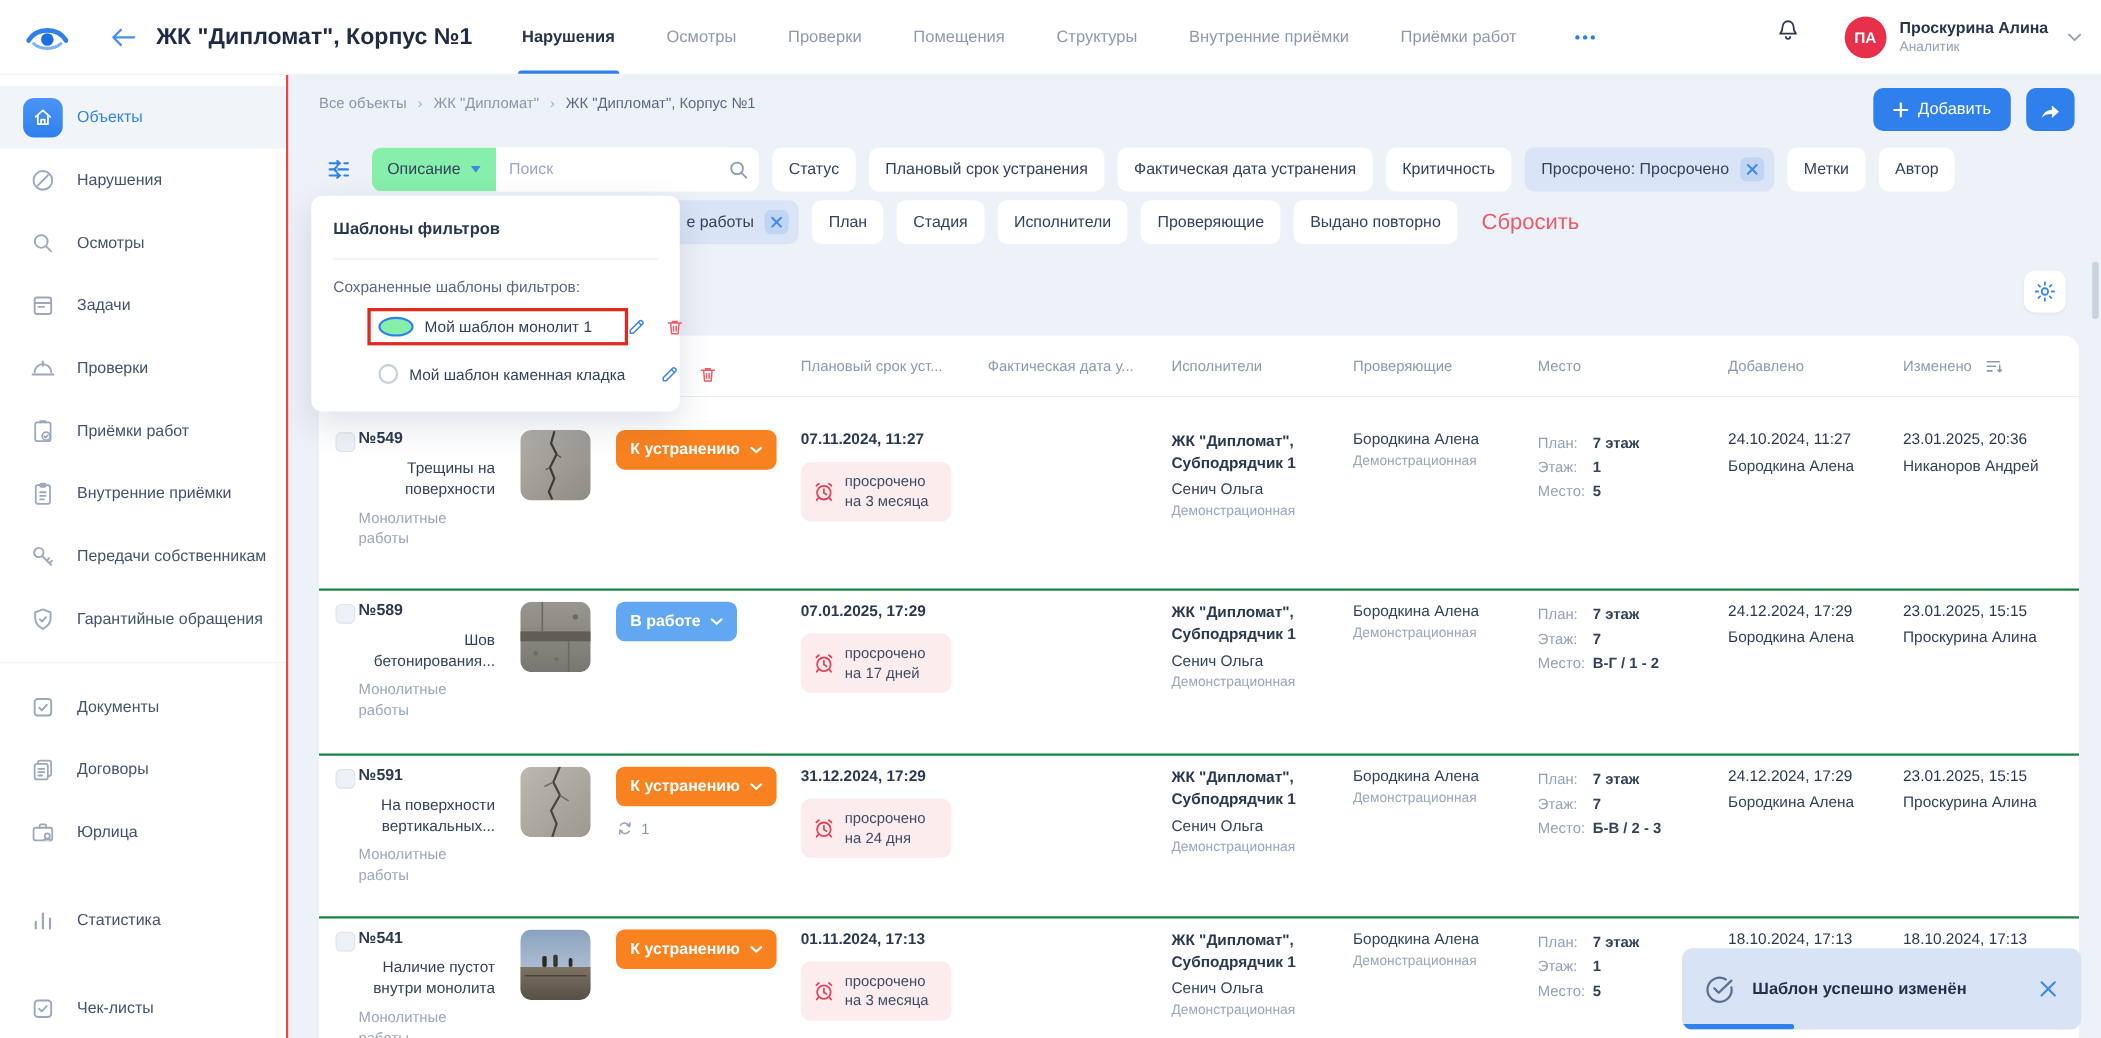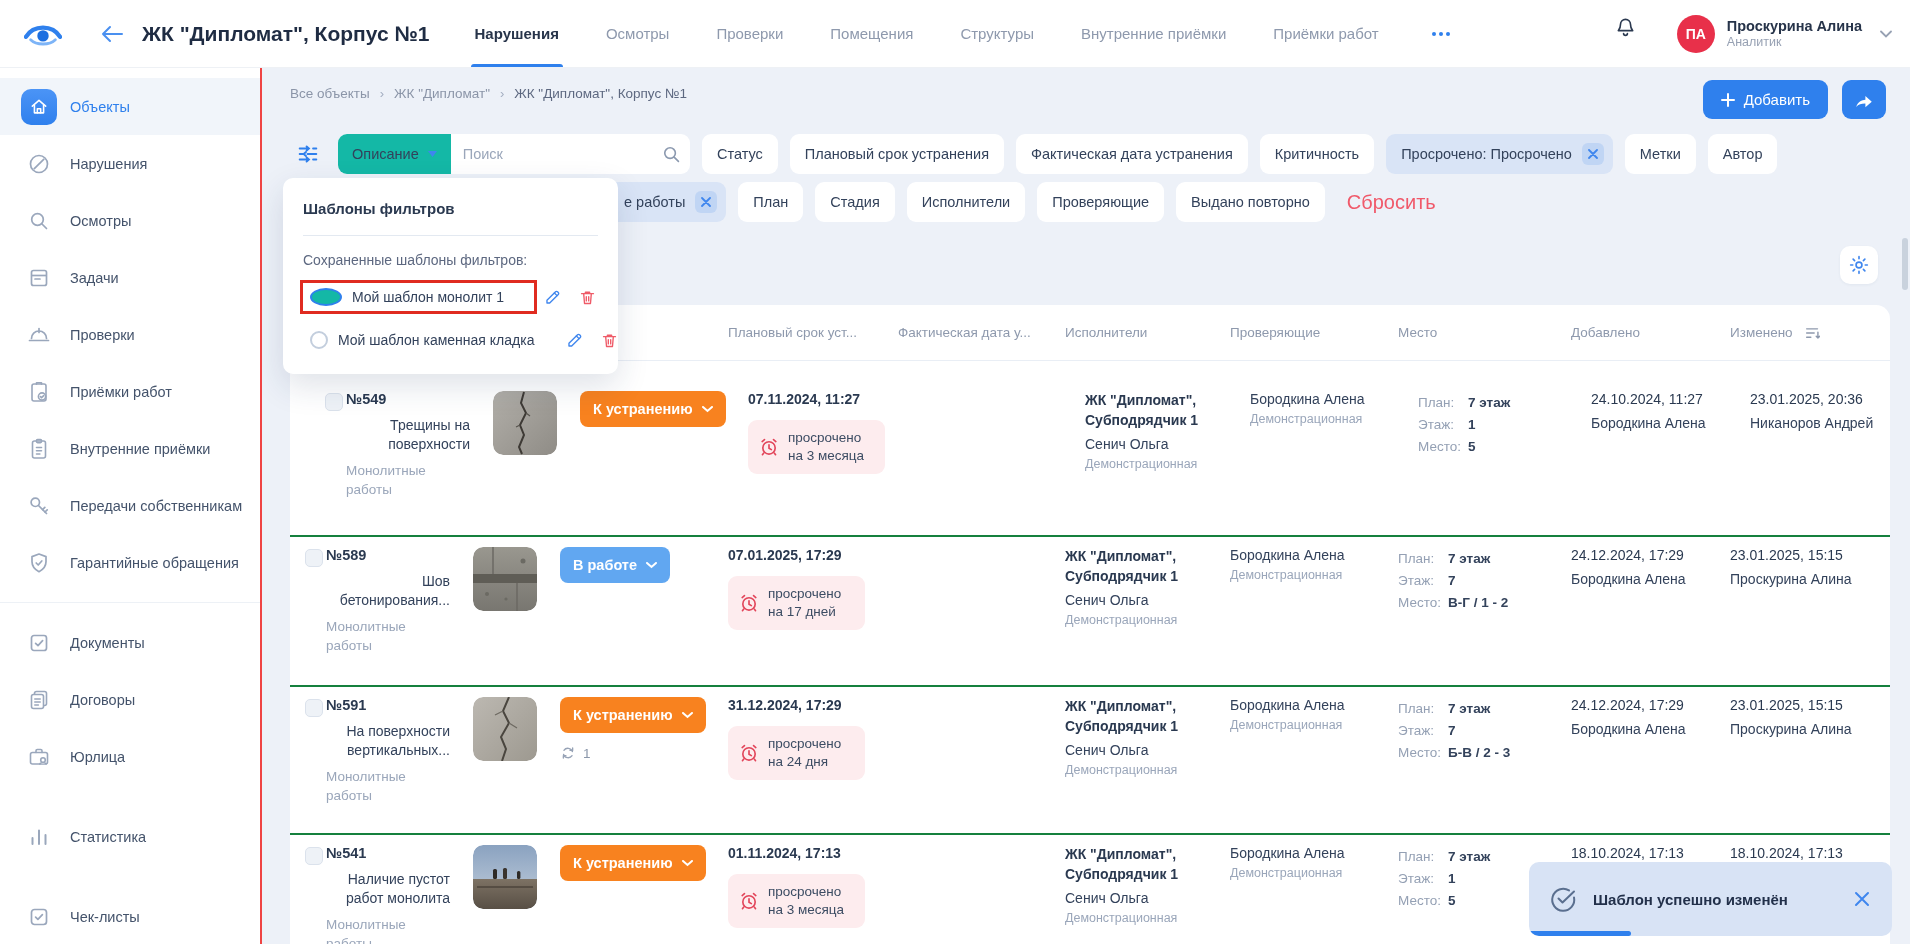--- a/index.html
+++ b/index.html
@@ -42,40 +42,40 @@
   .crumb{cursor:pointer;white-space:nowrap;}
   .crumb.current{color:#5d6880;cursor:default;}
   .crumb-sep{color:#a3aec1;font-size:13px;}
   .top-actions{position:absolute;top:12px;right:24px;display:flex;gap:14px;z-index:5;}
   .btn-add{display:flex;align-items:center;gap:9px;background:var(--accent);color:#fff;border:none;border-radius:9px;height:39px;padding:0 18px;font-size:15px;cursor:pointer;}
   .btn-share{width:44px;height:39px;background:var(--accent);border:none;border-radius:9px;display:flex;align-items:center;justify-content:center;cursor:pointer;}
 
   .frow1{position:absolute;top:66px;left:28px;display:flex;align-items:center;gap:12px;}
   .btn-sliders{width:36px;height:36px;border:none;background:transparent;display:flex;align-items:center;justify-content:center;cursor:pointer;}
   .searchcombo{display:flex;align-items:center;height:40px;width:352px;background:#fff;border-radius:9px;overflow:hidden;}
-  .sel{display:flex;align-items:center;gap:9px;height:100%;background:#14b8a6;padding:0 14px;font-size:14.5px;color:#33425b;cursor:pointer;flex:none;}
+  .sel{display:flex;align-items:center;gap:9px;height:100%;background:#86efac;padding:0 14px;font-size:14.5px;color:#33425b;cursor:pointer;flex:none;}
   .searchcombo input{flex:1;border:none;outline:none;height:100%;padding:0 12px;font-size:14.5px;color:#33425b;}
   .searchcombo input::placeholder{color:#9aa6ba;}
   .mag{margin-right:12px;display:flex;flex:none;}
   .chip{height:40px;display:flex;align-items:center;gap:10px;background:#fff;border:none;border-radius:9px;padding:0 15px;font-size:14.5px;color:#33425b;cursor:pointer;white-space:nowrap;}
   .chip.active{background:#d9e4f6;}
   .chip .x{width:22px;height:22px;border-radius:6px;background:rgba(63,134,238,.16);display:flex;align-items:center;justify-content:center;margin-right:-6px;}
   .frow2{position:absolute;top:114px;left:347px;display:flex;align-items:center;gap:12px;}
   .reset{background:none;border:none;color:var(--reset_red);font-size:20px;cursor:pointer;padding:0 10px;}
 
   .btn-gear{position:absolute;top:178px;right:32px;width:38px;height:38px;background:#fff;border:none;border-radius:10px;display:flex;align-items:center;justify-content:center;cursor:pointer;box-shadow:0 1px 3px rgba(40,60,100,.06);}
 
   
   .table-card{position:absolute;top:237px;left:28px;right:20px;height:820px;background:#fff;border-radius:14px 14px 0 0;overflow:hidden;}
   .tgrid{display:grid;grid-template-columns:36px 147px 87px 168px 170px 167px 165px 168px 173px 159px 1fr;}
   .thead{height:56px;align-items:center;border-bottom:1px solid #e9eef5;}
   .th{font-size:13.5px;color:#8e99ad;padding-right:10px;display:flex;align-items:center;gap:12px;}
   .row{position:relative;}
   .row + .row{border-top:2px solid #15803d;}
-  .r1{height:174px;padding-top:30px;margin-left:20px;}
+  .r1{height:174px;padding-top:30px;}
   .r2{height:150px;padding-top:10px;}
   .r3{height:148px;padding-top:10px;}
   .r4{height:220px;padding-top:10px;}
   .cell{padding-right:14px;}
   .cb{width:18px;height:18px;border-radius:5px;background:#eef2f7;border:1px solid #dbe2ec;margin-left:15px;margin-top:2px;cursor:pointer;display:block;}
   .rid{font-size:14.5px;font-weight:700;color:#2a3950;}
   .rtitle{margin-top:9px;font-size:14px;color:#33425b;line-height:1.38;max-width:124px;text-align:right;}
   .rcat{margin-top:7px;font-size:13.5px;color:#9aa6ba;line-height:1.4;max-width:110px;}
   .photo{width:64px;height:64px;border-radius:10px;display:block;cursor:pointer;}
   .pill{display:inline-flex;align-items:center;gap:9px;border:none;border-radius:8px;padding:10px 13px;color:#fff;font-size:14.5px;font-weight:700;cursor:pointer;background:var(--status_orange);text-align:center;}
@@ -91,21 +91,21 @@
   .plbl{color:#94a0b4;}
   .pval{color:#33425b;font-weight:600;}
   .adate{font-size:14px;color:#2a3950;}
   .aby{margin-top:8px;font-size:14px;color:#33425b;}
 
   
   .fpanel{position:absolute;top:110px;left:21px;width:335px;background:#fff;border-radius:10px;z-index:30;box-shadow:0 12px 32px rgba(30,50,90,.14);padding:22px 20px 20px 20px;}
   .fp-title{font-size:15px;font-weight:700;color:#2a3950;}
   .fp-div{height:1px;background:#e3e9f1;margin:18px 0 16px 0;}
   .fp-sub{font-size:14px;color:#5d6880;}
-  .tpl-row{display:flex;align-items:center;margin-top:15px;}
+  .tpl-row{display:flex;align-items:center;margin-top:15px;margin-left:34px;}
   .annotated{display:inline-flex;align-items:center;gap:10px;outline:3px solid var(--annotation_red);outline-offset:0;padding:5px 30px 5px 7px;}
   .plain{display:inline-flex;align-items:center;gap:10px;padding:5px 30px 5px 7px;}
   .radio{width:18px;height:18px;border-radius:50%;border:2px solid #c3cedd;display:inline-flex;align-items:center;justify-content:center;flex:none;cursor:pointer;}
   .radio.sel{border-color:var(--accent);}
   .radio.sel i{width:9px;height:9px;border-radius:50%;background:var(--accent);display:block;}
   .tpl-lbl{font-size:14px;color:#33425b;white-space:nowrap;cursor:pointer;}
   .tpl-icons{margin-left:auto;display:flex;gap:14px;align-items:center;}
   .iconbtn{background:none;border:none;padding:2px;cursor:pointer;display:flex;}
 
   
@@ -663,21 +663,21 @@
           <div class="aby">Проскурина Алина</div>
         </div>
       </div>
 
       <div class="tgrid row r4">
         <div>
             <span class="cb"></span>
           </div>
         <div class="cell">
           <div class="rid">№541</div>
-          <div class="rtitle">Наличие пустот работ монолита</div>
+          <div class="rtitle">Наличие пустот внутри монолита</div>
           <div class="rcat">Монолитные работы</div>
         </div>
         <div>
           <svg class="photo" viewBox="0 0 64 64">
             <defs>
               <linearGradient id="g4a" x1="0" y1="0" x2="0" y2="1">
                   <stop offset="0" stop-color="#8aa2c0"></stop>
                   <stop offset="1" stop-color="#c7d2de"></stop>
                 </linearGradient>
               <linearGradient id="g4b" x1="0" y1="0" x2="0" y2="1">

